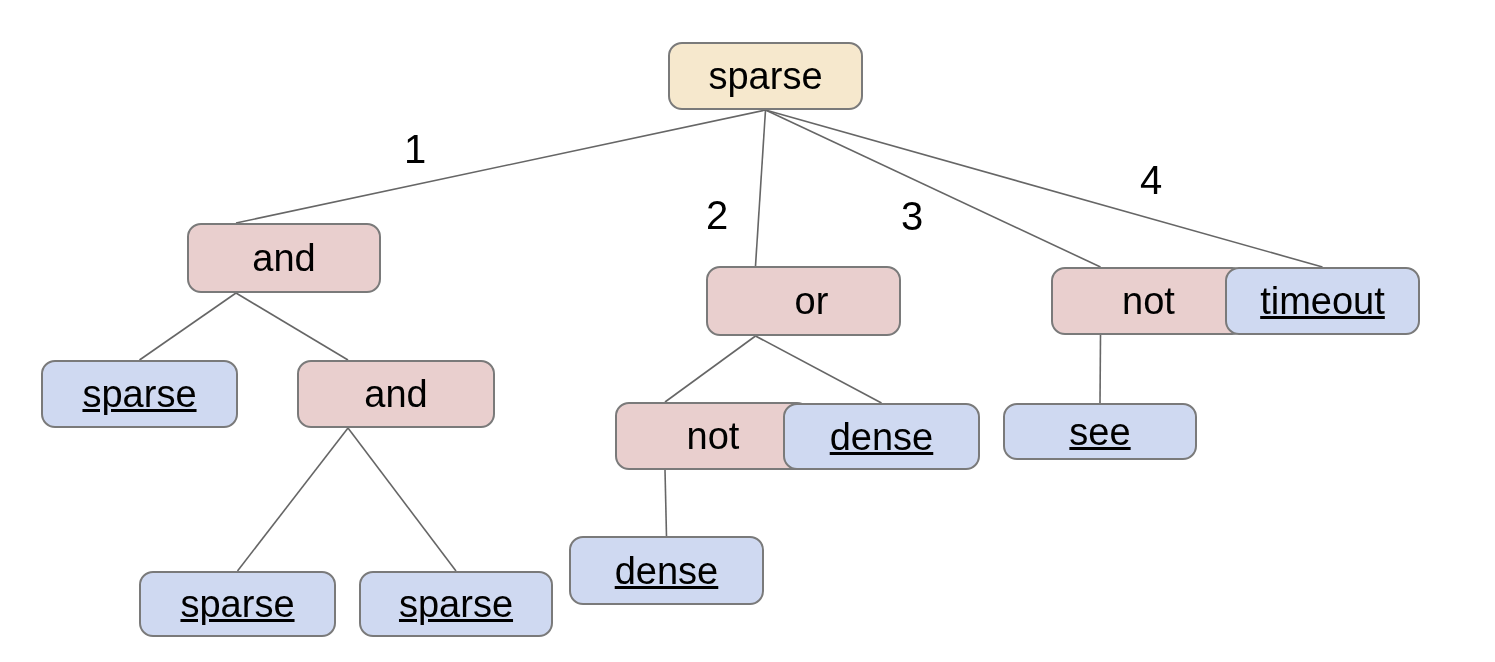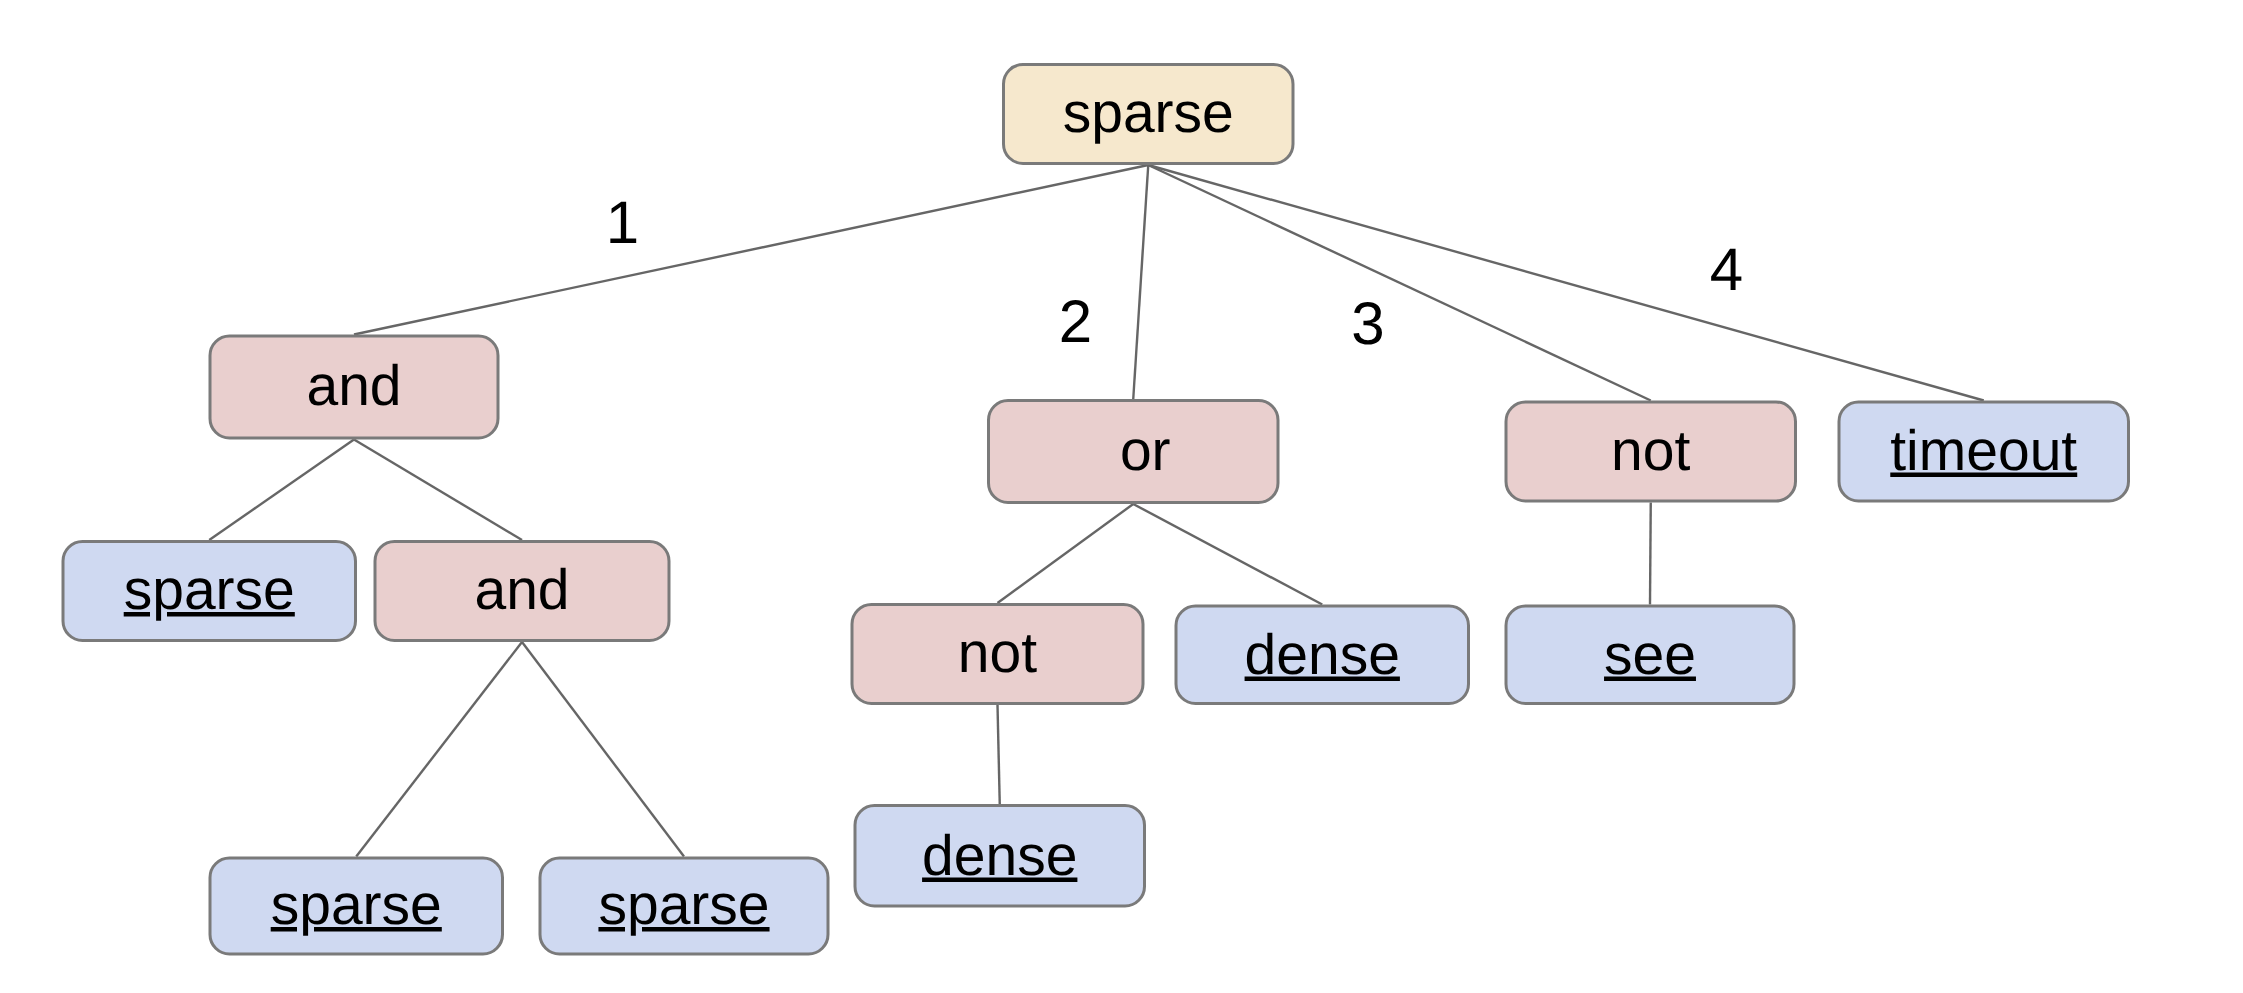--- a/index.html
+++ b/index.html
@@ -38,21 +38,21 @@
     border-radius: 14px;
     display: flex;
     align-items: center;
     justify-content: center;
     font-size: 38px;
     color: var(--text-color, #000000);
     line-height: 1;
     white-space: nowrap;
   }
   .node.root     { background: var(--root-fill, #f6e8cd); }
-  .node.operator { background: var(--operator-fill, #e9cfce); }
+  .node.operator { background: var(--operator-fill, #e9cfce); margin-left: 48px; }
   .node.leaf     { background: var(--leaf-fill, #cfd9f1); text-decoration: underline; }
 </style>
 </head>
 <body>
 
 <div class="canvas">
   <svg id="edge-layer" width="1495" height="662">
       <line x1="765.5" y1="110" x2="236" y2="223"></line>
       <text x="415" y="149">1</text>
       <line x1="765.5" y1="110" x2="755.5" y2="266"></line>
@@ -73,18 +73,18 @@
   <div id="node-layer">
       <div class="node root" style="left: 668px; top: 42px; width: 195px; height: 68px;">sparse</div>
       <div class="node operator" style="left: 139px; top: 223px; width: 194px; height: 70px;">and</div>
       <div class="node operator" style="left: 658px; top: 266px; width: 195px; height: 70px; padding-left: 16px;">or</div>
       <div class="node operator" style="left: 1003px; top: 267px; width: 195px; height: 68px;">not</div>
       <div class="node leaf" style="left: 1225px; top: 267px; width: 195px; height: 68px;">timeout</div>
       <div class="node leaf" style="left: 41px; top: 360px; width: 197px; height: 68px;">sparse</div>
       <div class="node operator" style="left: 249px; top: 360px; width: 198px; height: 68px;">and</div>
       <div class="node operator" style="left: 567px; top: 402px; width: 196px; height: 68px;">not</div>
       <div class="node leaf" style="left: 783px; top: 403px; width: 197px; height: 67px;">dense</div>
-      <div class="node leaf" style="left: 1003px; top: 403px; width: 194px; height: 67px;">see</div>
+      <div class="node leaf" style="left: 1003px; top: 403px; width: 194px; height: 57px;">see</div>
       <div class="node leaf" style="left: 139px; top: 571px; width: 197px; height: 66px;">sparse</div>
       <div class="node leaf" style="left: 359px; top: 571px; width: 194px; height: 66px;">sparse</div>
       <div class="node leaf" style="left: 569px; top: 536px; width: 195px; height: 69px;">dense</div>
     </div>
 </div>
 
 </body></html>

